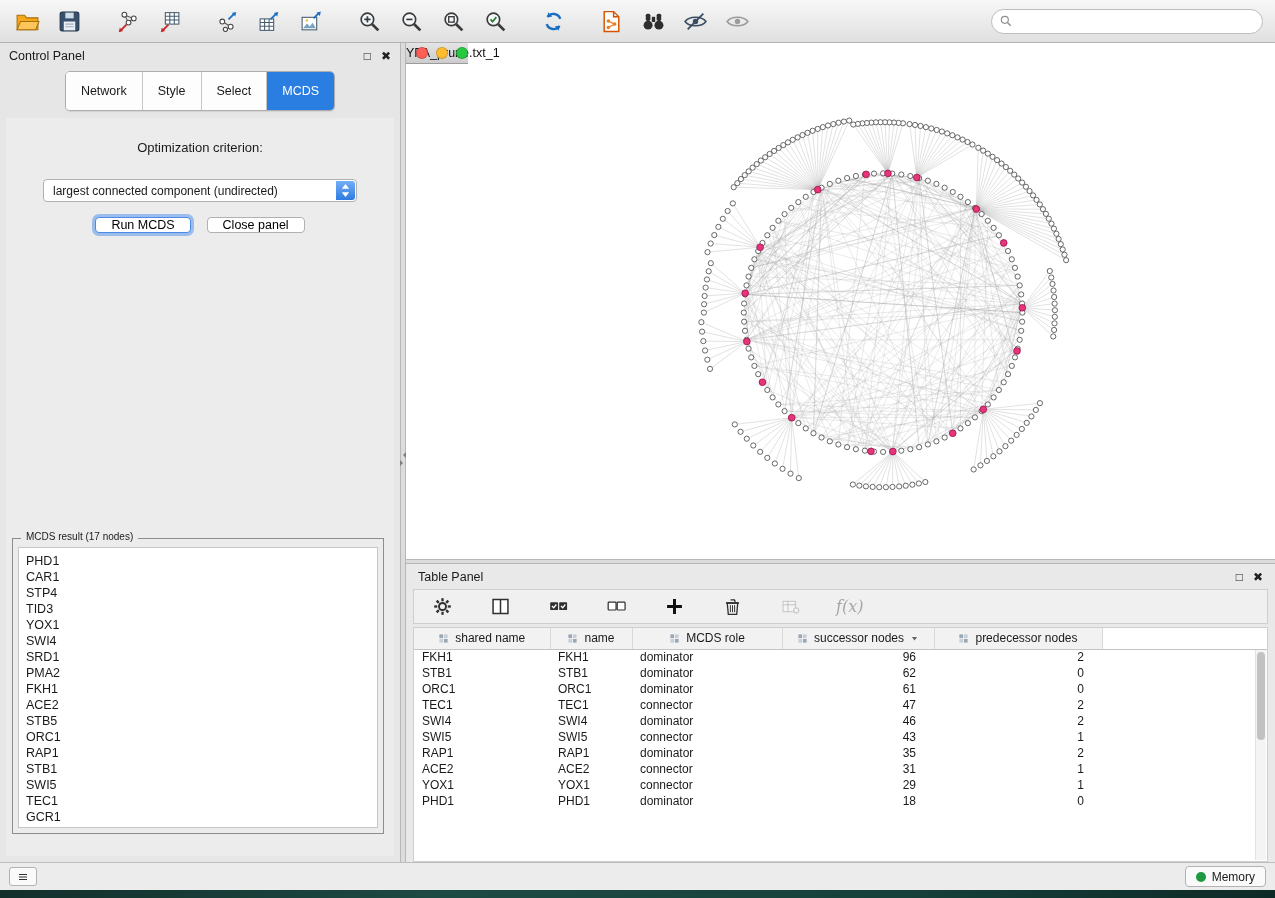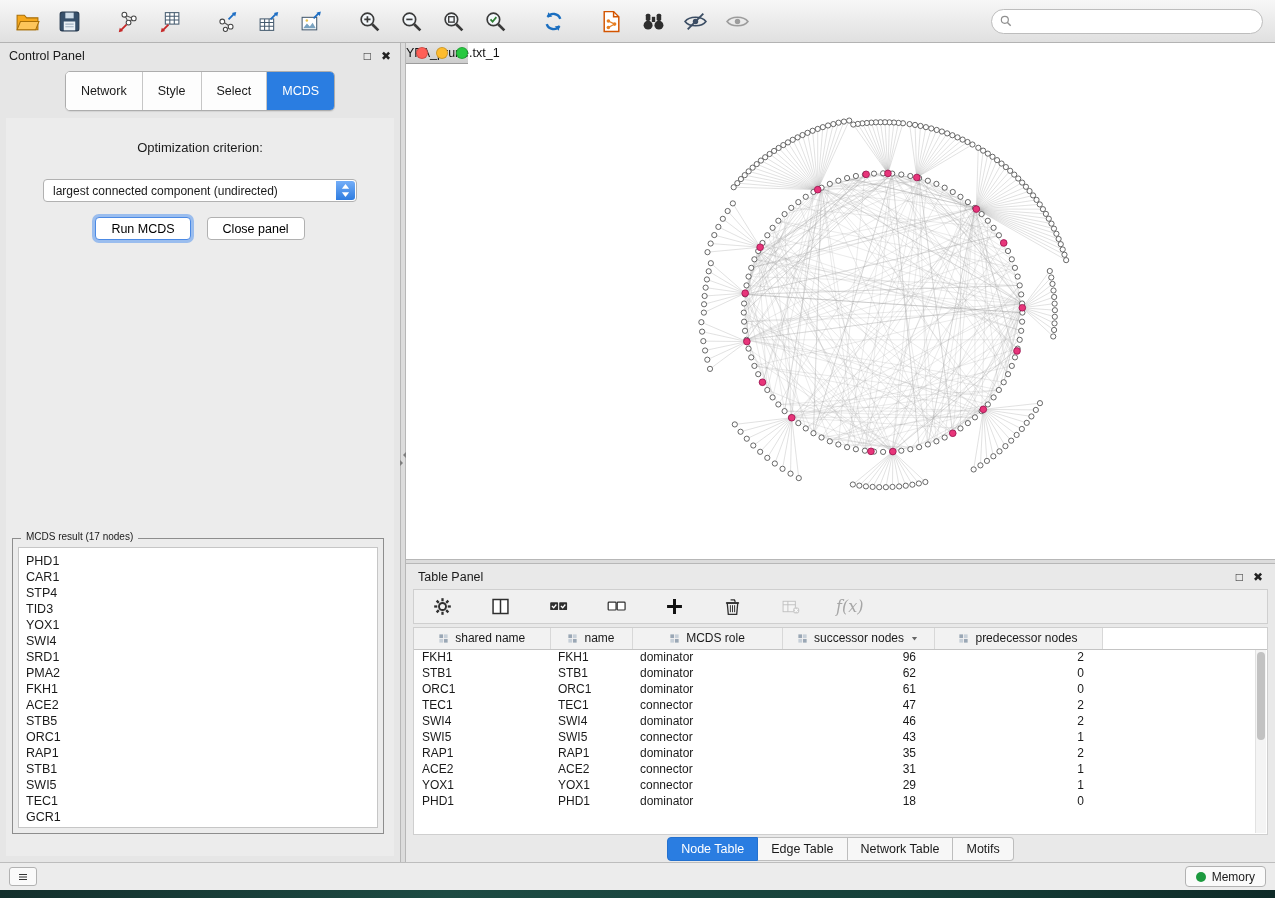--- a/index.html
+++ b/index.html
@@ -34,21 +34,21 @@
   .seg-tab.active { background:#2a7de1; color:#fff; }
   .cp-content { flex:1; margin:0 6px 6px; background:#ececec; position:relative; }
   .opt-label { text-align:center; padding-top:22px; font-size:13px; }
   .dropdown { margin:24px auto 0; width:314px; height:23px; background:#fff; border:1px solid #b1b1b1;
               border-radius:4px; display:flex; align-items:center; font-size:12px; padding-left:9px; position:relative; }
   .dd-btn { position:absolute; right:1px; top:1px; bottom:1px; width:19px;
             background:linear-gradient(#74aef8,#2e7ce0); border-radius:0 3px 3px 0;
             display:flex; align-items:center; justify-content:center; }
   .dd-btn svg { width:11px; height:15px; }
   .btn-row { display:flex; justify-content:center; gap:16px; margin-top:15px; }
-  .btn { height:23px; padding:0 15px; background:#fff; border:1px solid #b1b1b1; border-radius:4px;
+  .btn { height:16px; padding:0 15px; background:#fff; border:1px solid #b1b1b1; border-radius:4px;
          font-size:12.5px; display:flex; align-items:center; cursor:default; }
   .btn.focused { box-shadow:0 0 0 3px rgba(72,142,240,.5); border-color:#4c8ae4; }
   .result-group { position:absolute; left:6px; right:10px; top:420px; bottom:22px; border:1px solid #8d8d8d; }
   .result-title { position:absolute; top:-8px; left:8px; background:#ececec; padding:0 5px; font-size:10px; }
   .result-list { position:absolute; left:5px; right:5px; top:8px; bottom:5px; background:#fff;
                  border:1px solid #c6c6c6; overflow:hidden; padding:5px 7px; font-size:12.5px; line-height:16px; }
 
   
   .splitter-v { width:6px; flex:0 0 6px; background:#dcdcdc; border-left:1px solid #b7b7b7; border-right:1px solid #b7b7b7; position:relative; }
   .splitter-v .handle { position:absolute; top:405px; left:0; width:4px; height:22px; display:flex; flex-direction:column; gap:2px; align-items:center; justify-content:center; }
@@ -1240,26 +1240,20 @@
                   <td class="num">18</td>
                   <td class="num">0</td>
                   <td></td>
                 </tr>
               </tbody>
           </table>
           <div class="vscroll">
               <div class="vthumb"></div>
             </div>
         </div>
-        <div class="tp-tabs">
-          <span class="tp-tab active">Node Table</span>
-          <span class="tp-tab">Edge Table</span>
-          <span class="tp-tab">Network Table</span>
-          <span class="tp-tab">Motifs</span>
-        </div>
       </div>
     </div>
   </div>
 
   <div class="statusbar">
     <span class="menu-btn">
       <svg viewBox="0 0 24 24">
         <path d="M4 7h16M4 12h16M4 17h16" stroke="#333" stroke-width="2"></path>
       </svg>
     </span>

